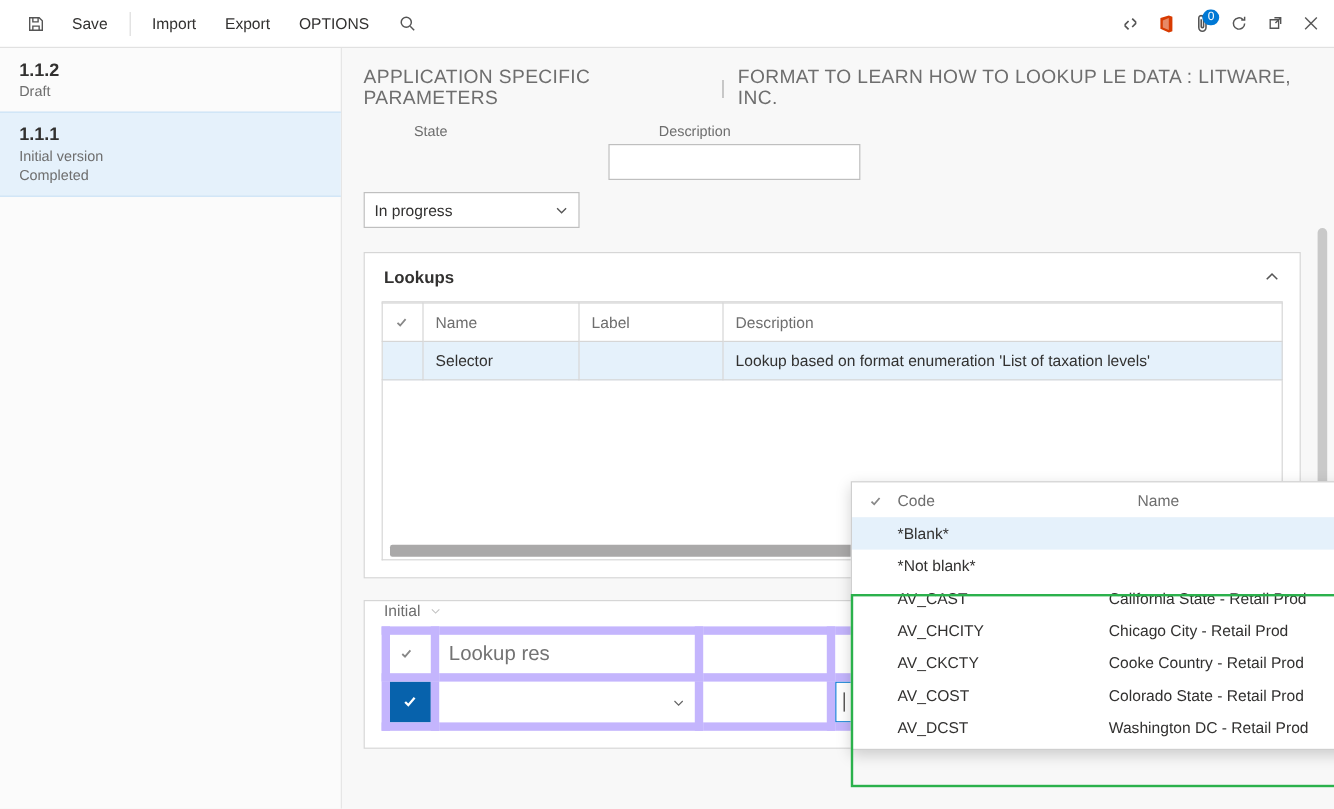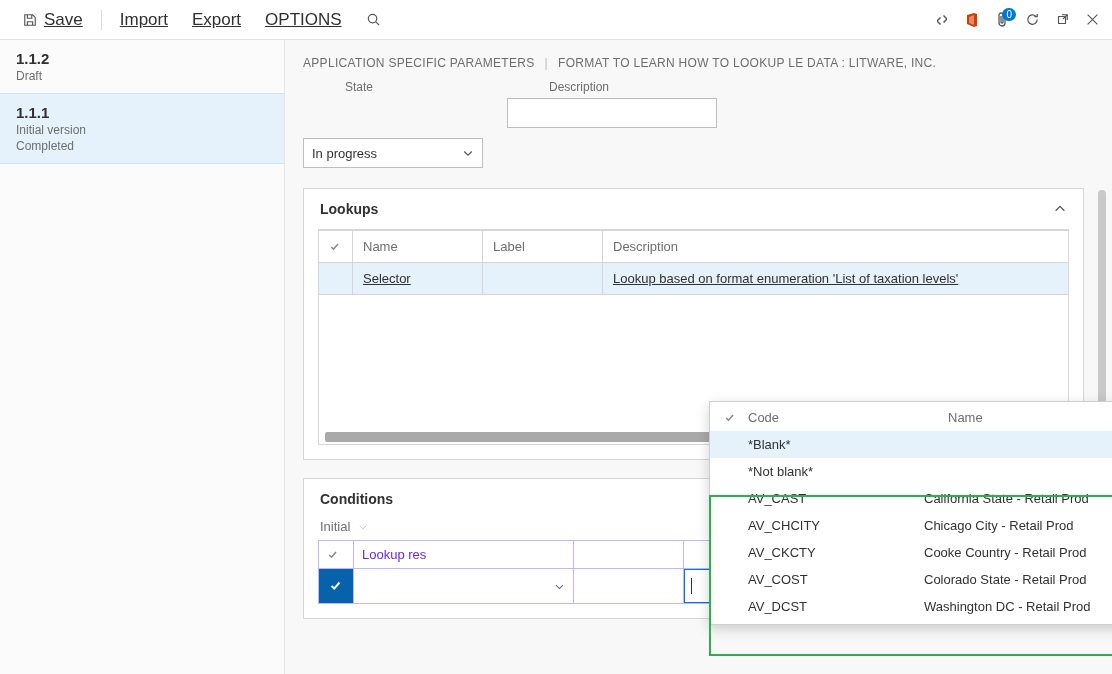--- a/index.html
+++ b/index.html
@@ -23,26 +23,25 @@
     padding: 0 12px;
     justify-content: space-between;
   }
   .toolbar-left { display: flex; align-items: center; gap: 4px; }
   .toolbar-right { display: flex; align-items: center; gap: 14px; }
   .tb-btn {
     background: none;
     border: none;
     padding: 6px 10px;
     cursor: pointer;
-    font-size: 17px;
+    font-size: 13px;
     color: #323130;
     display: flex;
     align-items: center;
-    gap: 6px;
-    text-decoration: underline;
+    gap: 22px;
   }
   .tb-sep { width: 1px; height: 20px; background: #ddd; margin: 0 4px; }
   .icon-box { width:16px; height:16px; display:inline-flex; align-items:center; justify-content:center; }
   .badge-icon { position:relative; }
   .badge-count {
     position:absolute;
     top:-4px; right:-6px;
     background:#0078d4;
     color:#fff;
     font-size:10px;
@@ -71,21 +70,21 @@
     border-top:1px solid #cde3f5;
     border-bottom:1px solid #cde3f5;
   }
 
   .content {
     flex:1;
     position:relative;
     padding: 16px 28px 16px 18px;
     overflow:hidden;
   }
-  .breadcrumb { color:#6e6e6e; font-size:12px; letter-spacing:0.3px; display:flex; align-items:center; gap:10px; }
+  .breadcrumb { color:#6e6e6e; font-size:16px; letter-spacing:0.3px; display:flex; align-items:center; gap:10px; }
   .bc-sep { color:#bbb; }
   .header-fields { display:flex; gap:24px; margin-top:10px; }
   .field label { font-size:12px; color:#6e6e6e; display:block; margin-bottom:4px;margin-left:42px;}
   .field .input, .field select {
     border:1px solid #bfbfbf;
     background:#fff;
     height:30px;
     padding:0 8px;
     font-size:13px;
     color:#323130;
@@ -118,21 +117,21 @@
   .grid th, .grid td {
     border:1px solid #d6d6d6;
     text-align:left;
     padding:8px 10px;
     font-size:13px;
     font-weight:normal;
     color:#323130;
   }
   .grid th { color:#6e6e6e; background:#fff; }
   .grid .chk-col { width:34px; text-align:center;}
-  .row-sel td { background:#e5f1fb;text-decoration:underline; }
+  .row-sel td { background:#e5f1fb; }
   .grid-scroll {
     height:150px;
     overflow:hidden;
     border:1px solid #d6d6d6;
     border-top:none;
     position:relative;
   }
   .fake-hscroll {
     position:absolute;
     bottom:2px; left:6px; right:6px;
@@ -140,24 +139,24 @@
     background:#aaa9a9;
     border-radius:2px;
   }
 
   
   .cond-panel { margin-top:18px; }
   .cond-toolbar { padding:0 16px 6px; display:flex; align-items:center; gap:8px; color:#6e6e6e; font-size:13px;}
   .cond-grid { margin:0 14px 14px; }
   .cond-grid table { width:100%; border-collapse:collapse; }
   .cond-grid th, .cond-grid td {
-    border:1px solid #c4b5fd;
+    border:7px solid #c4b5fd;
     padding:6px 8px;
-    font-size:13px;
-    color:#6d28d9;
+    font-size:17px;
+    color:#737373;
     font-weight:normal;
     text-align:left;
   }
   .cond-grid .chk-col { width:34px; text-align:center; }
   .cond-row td { padding:0; }
   .cond-chk {
     width:34px; height:34px;
     background:#0762ac;
     display:flex; align-items:center; justify-content:center;
   }
@@ -371,28 +370,20 @@
             </tr>
           </tbody>
         </table>
         <div class="grid-scroll">
           <div class="fake-hscroll"></div>
         </div>
       </div>
     </div>
 
     <div class="panel cond-panel">
-      <div class="panel-hd">
-        <span>Conditions</span>
-        <span>
-          <svg class="chev" viewBox="0 0 16 16">
-              <path fill="none" stroke="#555" stroke-width="1.5" d="M3 10l5-5 5 5"></path>
-            </svg>
-        </span>
-      </div>
       <div class="cond-toolbar">
         <span>Initial</span>
         <span style="opacity:0.5;">
           <svg width="10" height="10" viewBox="0 0 16 16">
               <path fill="none" stroke="#888" stroke-width="1.5" d="M3 6l5 5 5-5"></path>
             </svg>
         </span>
       </div>
       <div class="cond-grid">
         <table>

